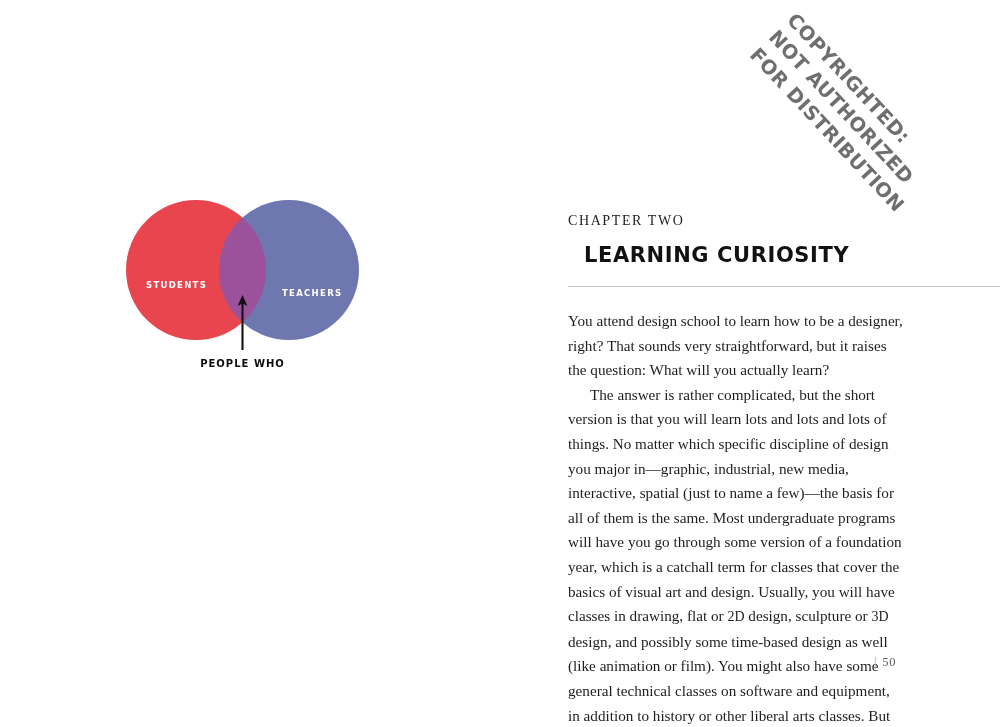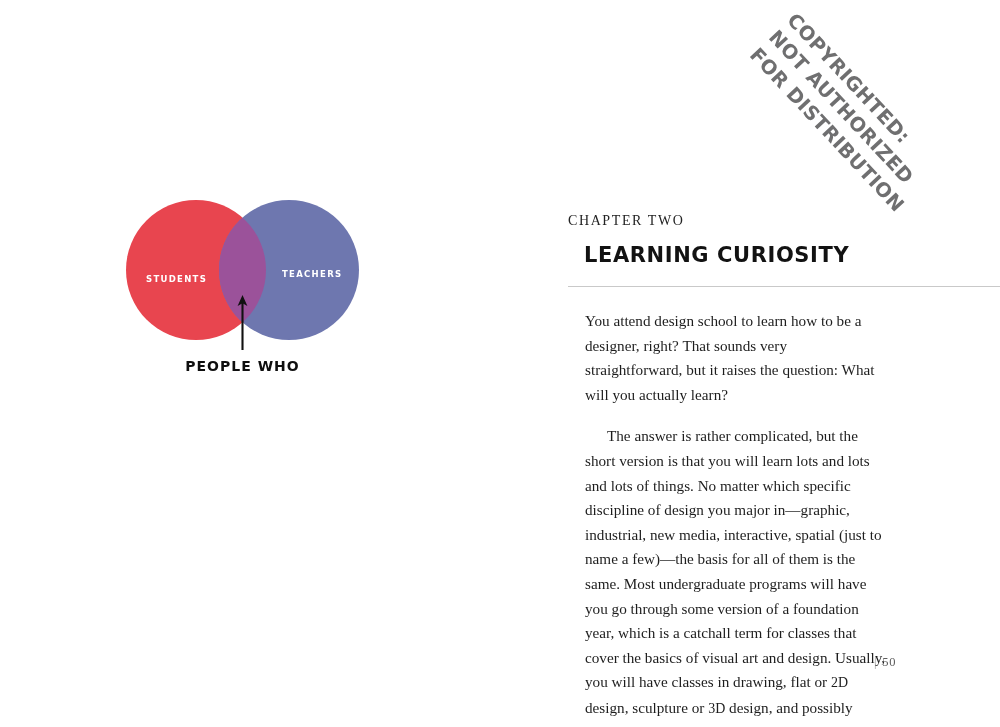--- a/index.html
+++ b/index.html
@@ -60,32 +60,32 @@
 
   .venn-label {
     position: absolute;
     font-family: "DejaVu Sans", sans-serif;
     font-weight: bold;
     font-size: 8.5px;
     letter-spacing: 1.3px;
     color: #ffffff;
     white-space: nowrap;
   }
-  .venn-label.students { left: 26px;  top: 74px; text-align: right; }
-  .venn-label.teachers { left: 162px; top: 69px; }
+  .venn-label.students { left: 26px;  top: 80px; text-align: right; }
+  .venn-label.teachers { left: 162px; top: 88px; }
 
   .venn-caption {
     position: absolute;
     left: 0;
     top: 158px;
     width: 245px;
     text-align: center;
     font-family: "DejaVu Sans", sans-serif;
     font-weight: bold;
-    font-size: 14px;
+    font-size: 10px;
     letter-spacing: 1.0px;
     line-height: 1.28;
     color: #0e0e0e;
   }
   .venn-caption span { display: block; }
 
   
   .column {
     position: absolute;
     left: 568px;
@@ -123,21 +123,21 @@
 
   .body-copy {
     margin-top: 22px;
     width: 336px;
     font-family: "Liberation Serif", serif;
     font-size: 15.2px;
     line-height: 24.6px;
     color: #1d1d1d;
     text-align: left;
   }
-  .body-copy p { margin: 17px; }
+  .body-copy p { margin: 0; }
   .body-copy p.indent { text-indent: 22px; }
   .sc { font-variant: small-caps; font-size: 0.92em; text-align: center; }
 
   
   .folio {
     position: absolute;
     left: 874px;
     top: 655px;
     font-family: "Liberation Serif", serif;
     font-size: 12.5px;

